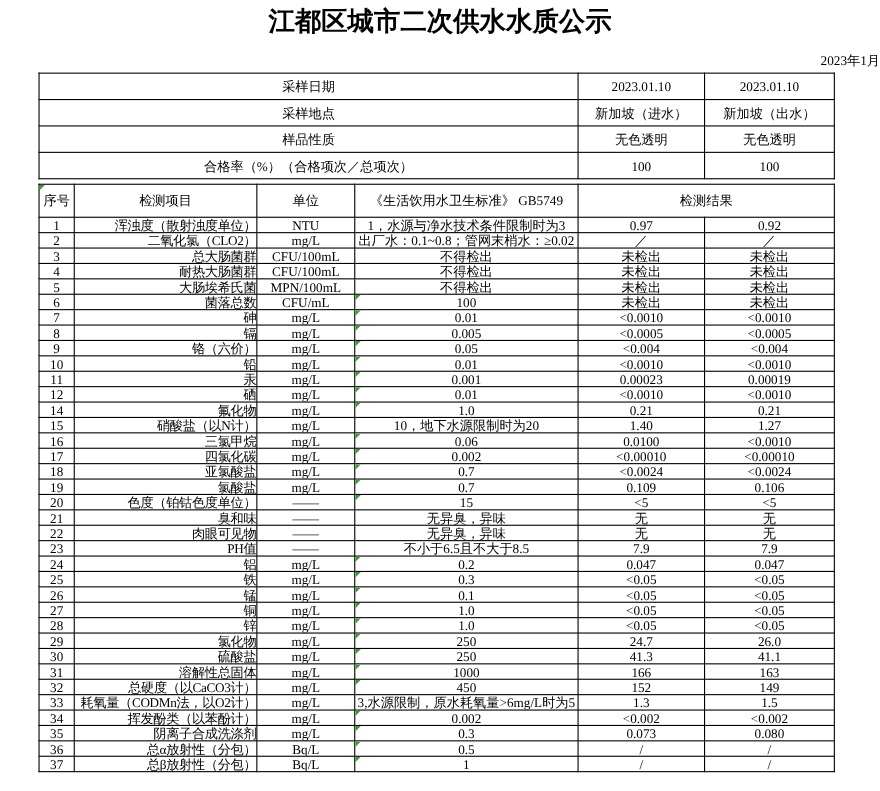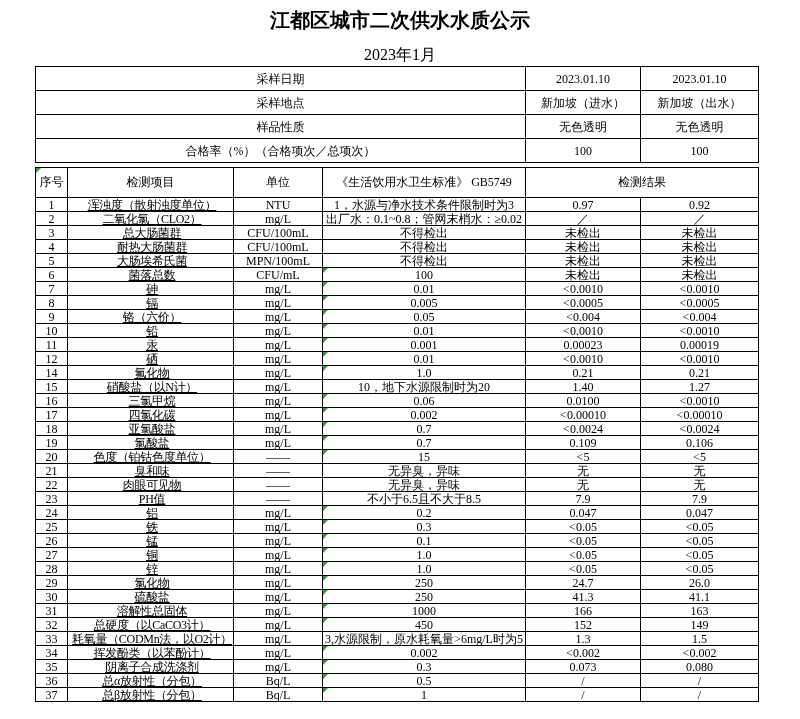--- a/index.html
+++ b/index.html
@@ -10,28 +10,28 @@
     width: 800px;
     height: 719px;
     background: #ffffff;
     color: #000000;
     font-family: "Liberation Serif", "DejaVu Serif", serif;
     overflow: hidden;
   }
   .title {
     margin: 8px 0 0 0;
     text-align: center;
-    font-size: 20px;
+    font-size: 24px;
     line-height: 24px;
     font-weight: bold;
   }
   .subtitle {
     margin: 16px 0 4px 0;
-    text-align: center;
-    font-size: 16px;
+    text-align: right;
+    font-size: 12px;
     line-height: 14px;
     font-weight: normal;
   }
   table {
     border-collapse: collapse;
     table-layout: fixed;
     margin-left: 35px;
     width: 723px;
     font-size: 12px;
   }
@@ -45,21 +45,21 @@
     vertical-align: middle;
   }
   
   .info-table tr { height: 24px; }
   .info-table td { line-height: 14px; }
   
   .main-table { margin-top: 4px; border-radius: 24px; }
   .main-table thead tr { height: 30px; }
   .main-table tbody tr { height: 14px; }
   .main-table td { line-height: 12px; height: 14px; }
-  .c-item { text-align: center; padding-left: 3px; letter-spacing: -0.3px; text-decoration: underline; }
+  .c-item { text-align: right; padding-left: 3px; letter-spacing: -0.3px; }
   .c-std  { font-size: 12px; position: relative; }
   .c-no, .c-unit, .c-res { text-align: center; }
   .flagcell { position: relative; }
   .flag-tri {
     position: absolute;
     top: 0; left: 0;
     width: 0; height: 0;
     border-top: 5px solid var(--flag-green);
     border-right: 5px solid transparent;
   }

